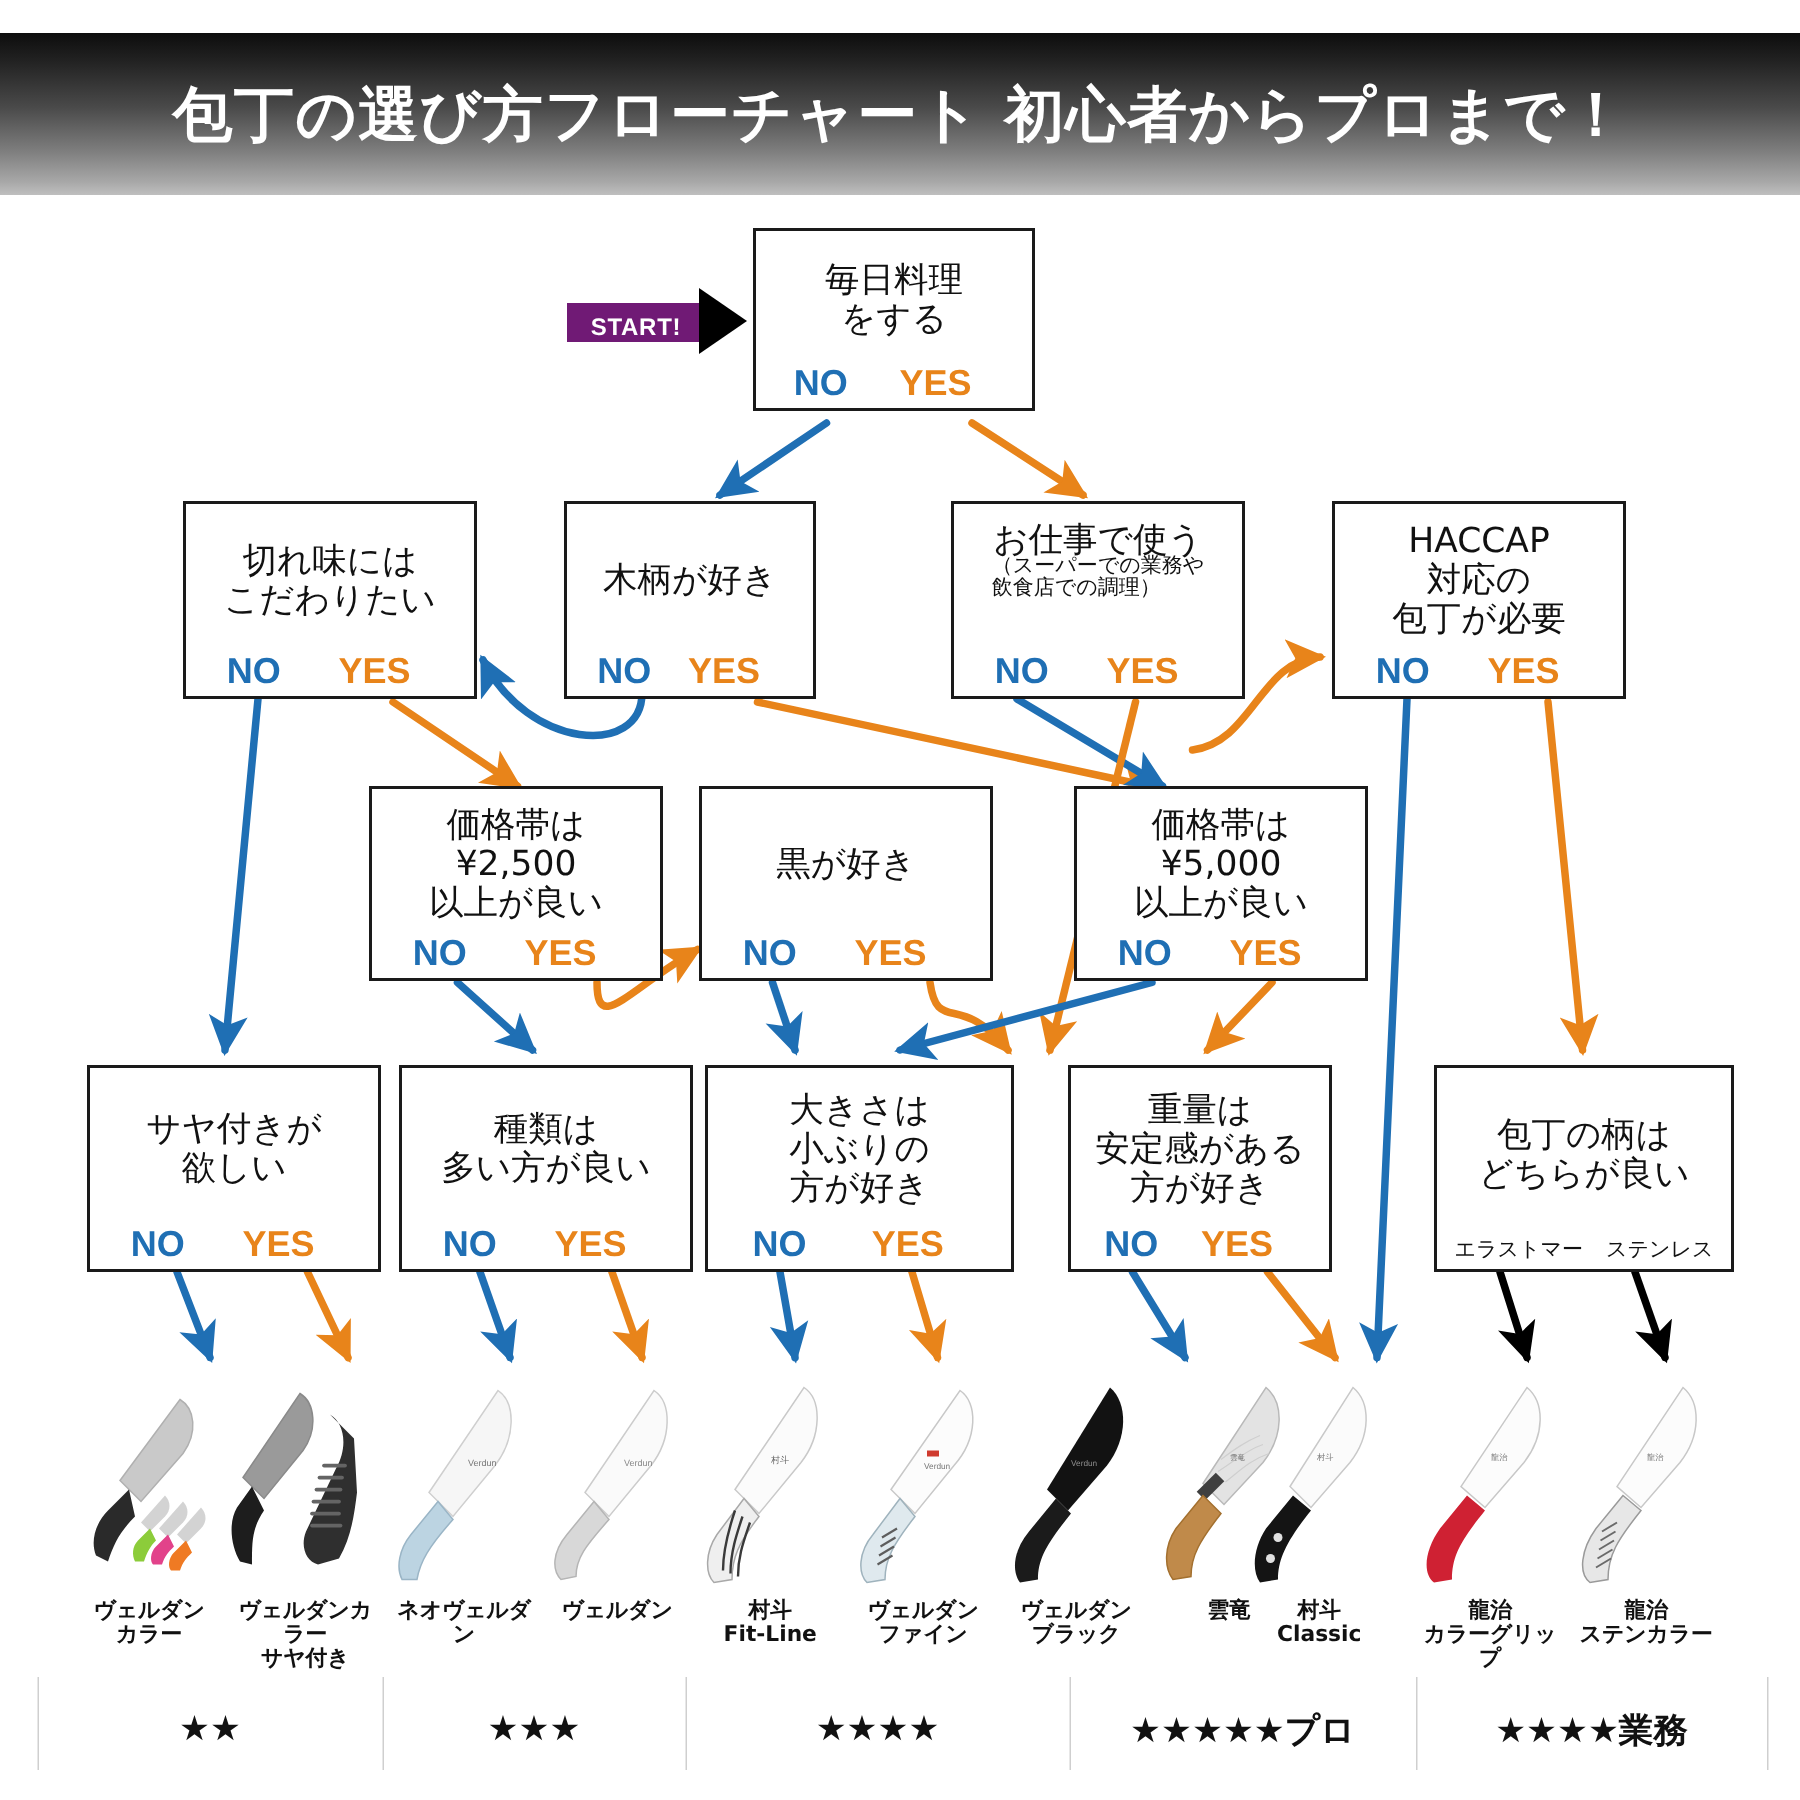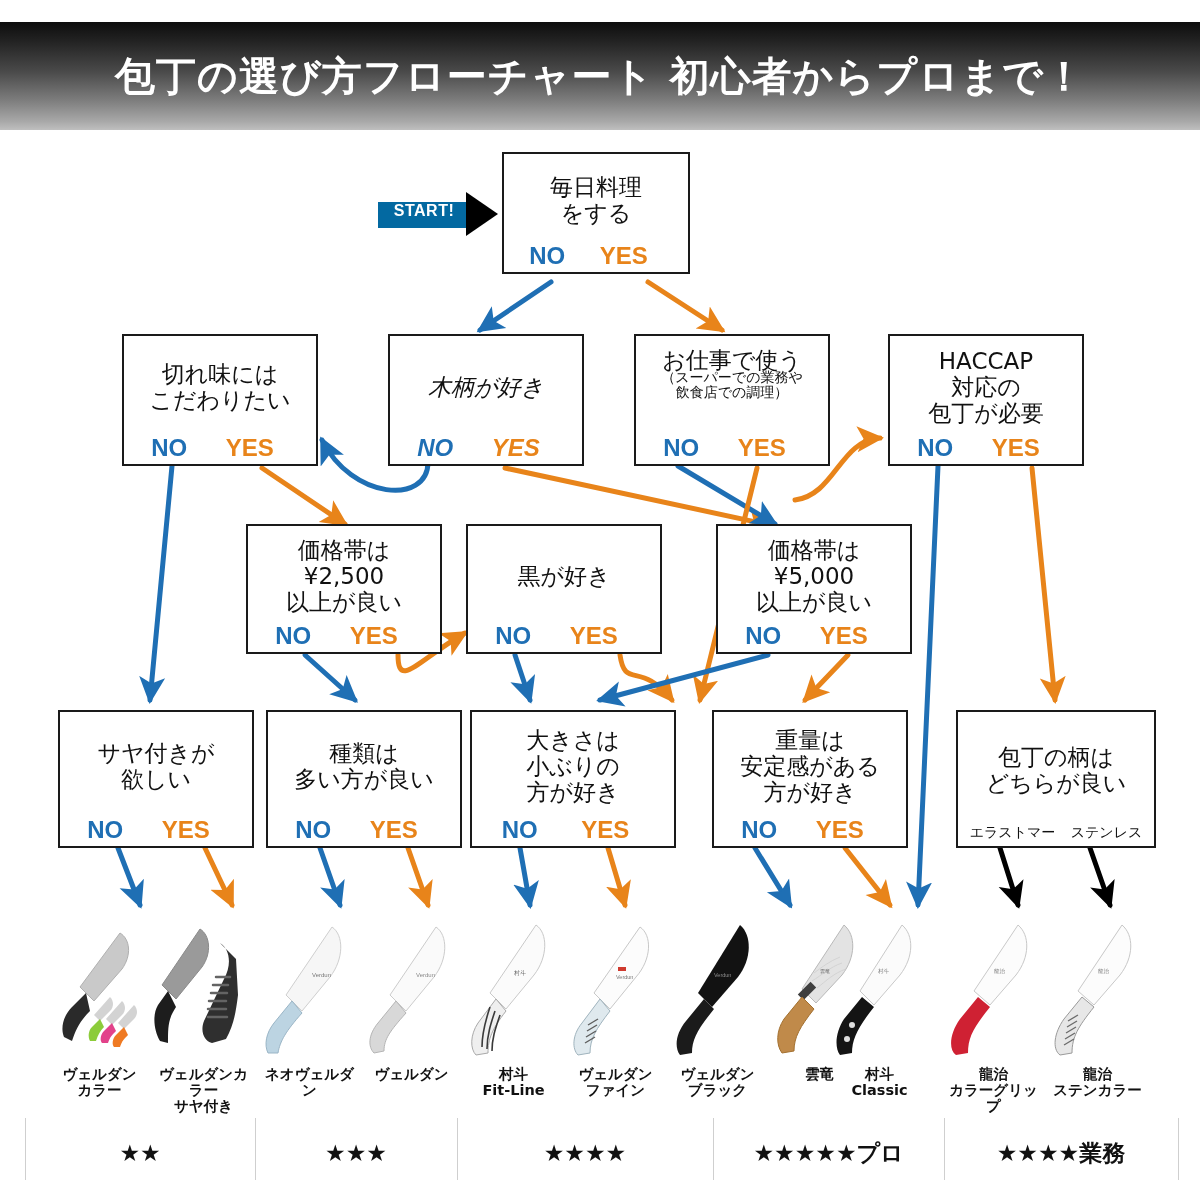--- a/index.html
+++ b/index.html
@@ -45,21 +45,21 @@
     color: #111111;
     font-size: 23px;
     line-height: 1.12;
     white-space: pre-line;
     font-family: "DejaVu Sans", "Liberation Sans", sans-serif;
     flex: 1;
     display: flex; align-items: center; justify-content: center;
     width: 100%;
   }
   .node-sub {
-    text-align: center;
+    text-align: left;
     color: #111111;
     font-size: 14px;
     line-height: 1.1;
     white-space: pre-line;
     margin-top: -4px;
     font-family: "DejaVu Sans", "Liberation Sans", sans-serif;
   }
   .node-answers {
     width: 100%;
     display: flex;
@@ -71,22 +71,22 @@
   .ans-plain {
     color: #111111; font-weight: normal; font-size: 14px;
     font-family: "DejaVu Sans", "Liberation Sans", sans-serif;
   }
 
   
   .start-arrow {
     position: absolute; left: 378px; top: 192px; width: 120px; height: 44px;
   }
   .start-arrow .sa-body {
-    position: absolute; left: 0; top: 10px; width: 92px; height: 26px; background: #0369a1;
-    display: flex; align-items: flex-start; justify-content: center;
+    position: absolute; left: 0; top: 10px; width: 92px; height: 26px; background: #701a75;
+    display: flex; align-items: flex-end; justify-content: center;
   }
   .start-arrow .sa-head {
     position: absolute; left: 88px; top: 0px; width: 0; height: 0;
     border-top: 22px solid transparent; border-bottom: 22px solid transparent;
     border-left: 32px solid #000;
   }
   .start-label { color: #fff; font-size: 16px; font-weight: bold; letter-spacing: 0.5px; }
 
   
   .products { position: absolute; left: 0; top: 915px; width: 1200px; height: 285px; }
@@ -195,21 +195,21 @@
 
 <div class="node" style="left:122px;top:334px;width:196px;height:132px;">
   <div class="node-text">切れ味には
 こだわりたい</div>
   <div class="node-answers">
     <span class="ans-no">NO</span>
     <span class="ans-yes">YES</span>
   </div>
 </div>
 
-<div class="node" style="left:388px;top:334px;width:196px;height:132px;font-style:italic;">
+<div class="node" style="left:376px;top:334px;width:168px;height:132px;">
   <div class="node-text">木柄が好き</div>
   <div class="node-answers">
     <span class="ans-no">NO</span>
     <span class="ans-yes">YES</span>
   </div>
 </div>
 
 <div class="node" style="left:634px;top:334px;width:196px;height:132px;">
   <div class="node-text" style="flex:none;margin-top:6px;">お仕事で使う</div>
   <div class="node-sub">（スーパーでの業務や
@@ -279,21 +279,21 @@
 <div class="node" style="left:470px;top:710px;width:206px;height:138px;">
   <div class="node-text">大きさは
 小ぶりの
 方が好き</div>
   <div class="node-answers">
     <span class="ans-no">NO</span>
     <span class="ans-yes">YES</span>
   </div>
 </div>
 
-<div class="node" style="left:712px;top:710px;width:196px;height:138px;">
+<div class="node" style="left:712px;top:710px;width:176px;height:138px;">
   <div class="node-text">重量は
 安定感がある
 方が好き</div>
   <div class="node-answers">
     <span class="ans-no">NO</span>
     <span class="ans-yes">YES</span>
   </div>
 </div>
 
 <div class="node" style="left:956px;top:710px;width:200px;height:138px;">

